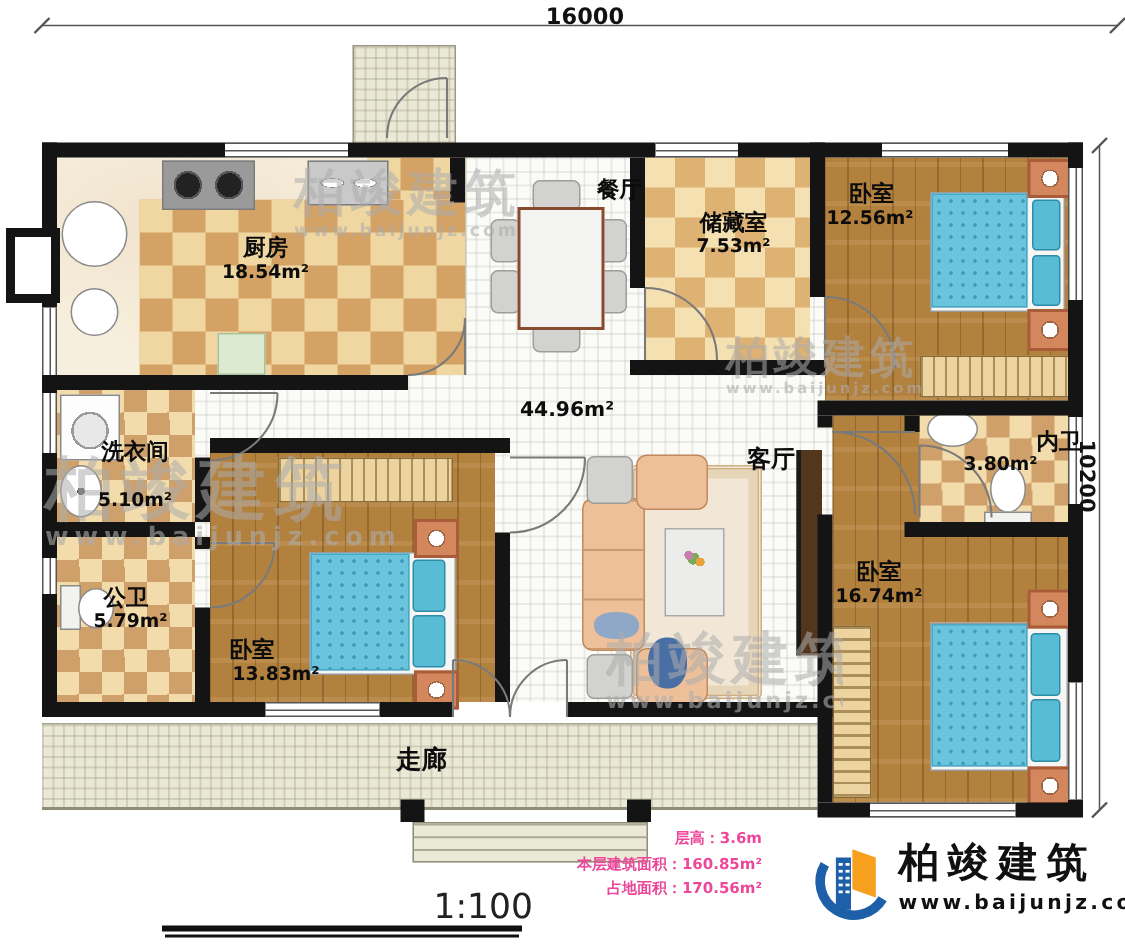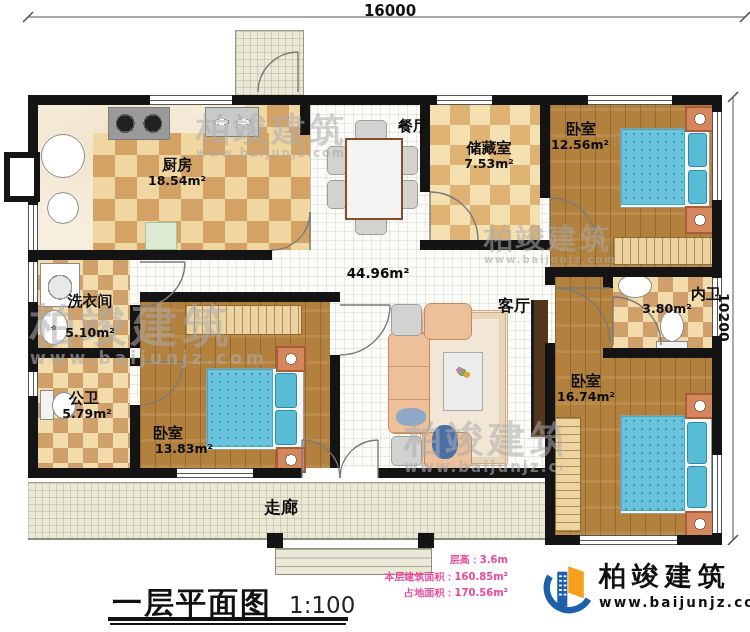--- a/index.html
+++ b/index.html
@@ -249,21 +249,20 @@
     <span>柏竣建筑</span>
     <span class="sub" style="font-size:15px;">www.baijunjz.com</span>
   </div>
 
   <div class="info">
     <div><span>层高：</span><span>3.6m</span></div>
     <div><span>本层建筑面积：</span><span>160.85m²</span></div>
     <div><span>占地面积：</span><span>170.56m²</span></div>
   </div>
 
-  <div class="title-text">一层平面图</div>
   <div class="title-scale">1:100</div>
   <div class="uline" style="left:108px;top:617px;width:240px;height:4px;"></div>
   <div class="uline" style="left:110px;top:623px;width:236px;height:2px;"></div>
 
   <div class="logo">
     <svg width="55" height="58" viewBox="0 0 60 62">
       <path d="M 13,16 A 24,24 0 1 0 55,41" stroke="#1d5fa8" stroke-width="7" fill="none"></path>
       <polygon points="33,5 50,11 50,40 33,34" fill="#f6a01d"></polygon>
       <rect x="21" y="11" width="11" height="38" fill="#1d5fa8"></rect>
       <g fill="#fff">

